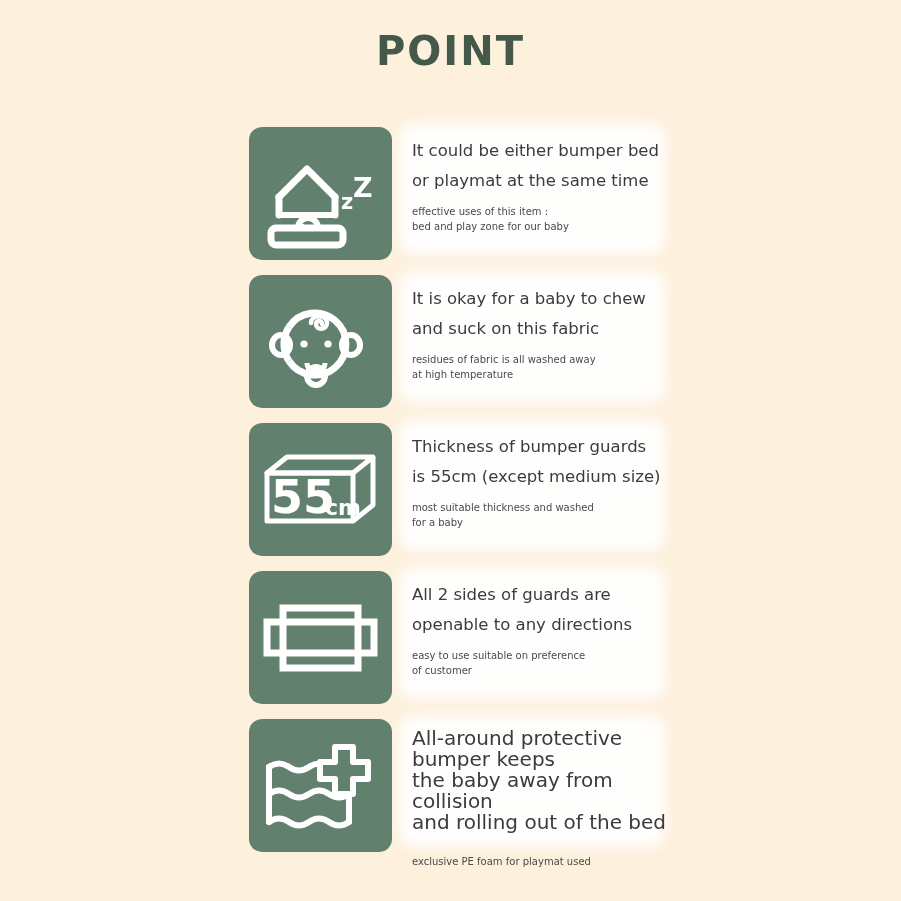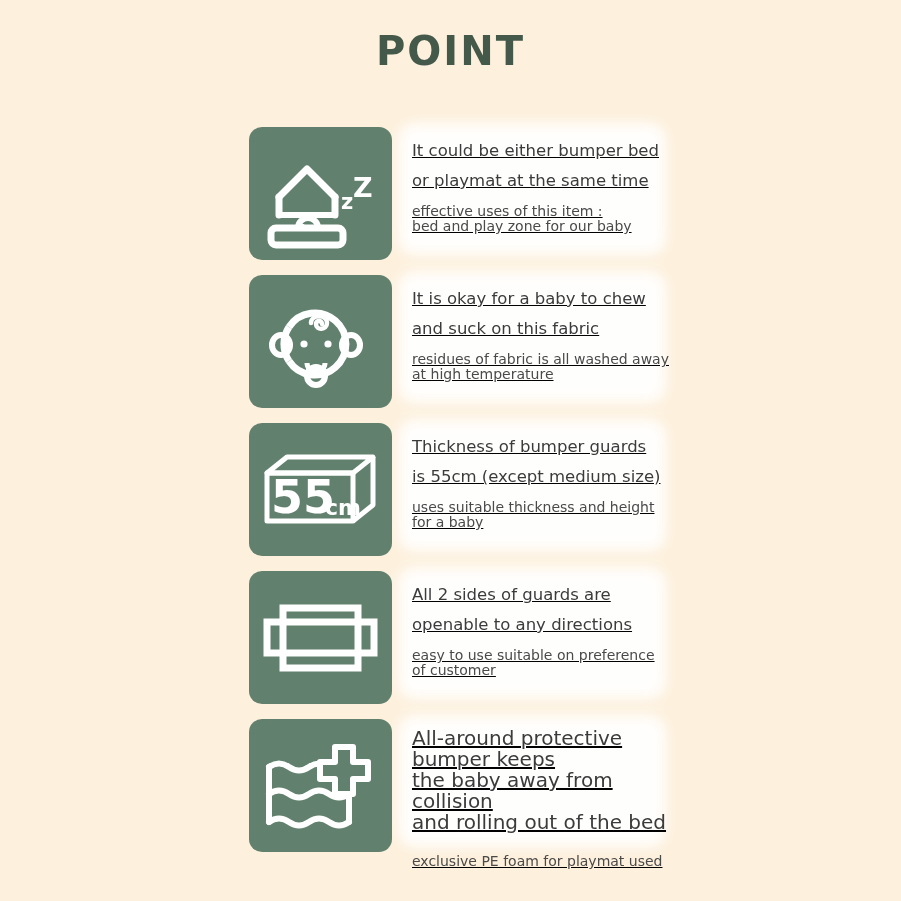--- a/index.html
+++ b/index.html
@@ -41,21 +41,20 @@
     z-index:2;
   }
   .icon-tile svg { position:absolute; top:0; left:0; width:143px; height:133px; }
 
   .text-panel {
     position:relative;
     flex:1 1 auto;
     height:133px;
     padding:9px 0 0 20px;
     z-index:1;
-    text-decoration:underline;
   }
   .glow {
     position:absolute;
     left:6px; top:-4px;
     width:268px; height:132px;
     background:#ffffff;
     border-radius:16px;
     filter:blur(7px);
     opacity:0.95;
     z-index:0;
@@ -63,21 +62,21 @@
   .text-inner { position:relative; z-index:1; }
 
   .headline {
     font-size:16.5px;
     line-height:30px;
     color:#3b3b3b;
     font-family:"DejaVu Sans", sans-serif;
     white-space:pre-line;
   }
   .subline {
-    font-size:14px;
+    font-size:10px;
     line-height:15px;
     color:#4a4a4a;
     font-family:"DejaVu Sans", sans-serif;
     white-space:pre-line;
     margin-top:8px;
   }
   .card.tight .headline { line-height:21px; font-size:20px; }
   .card.tight .subline { margin-top:21px; }
 </style>
 </head>
@@ -152,21 +151,21 @@
             <text x="22" y="90" font-family="DejaVu Sans, sans-serif" font-size="46" font-weight="bold" fill="#ffffff">55</text>
             <text x="76" y="92" font-family="DejaVu Sans, sans-serif" font-size="22" font-weight="bold" fill="#ffffff">cm</text>
           </svg>
         </span>
       </div>
       <div class="text-panel">
         <div class="glow"></div>
         <div class="text-inner">
           <div class="headline">Thickness of bumper guards
 is 55cm (except medium size)</div>
-          <div class="subline">uses suitable thickness and height
+          <div class="subline">most suitable thickness and washed
 for a baby</div>
         </div>
       </div>
     </div>
 
     <div class="card">
       <div class="icon-tile">
         <span>
           <svg viewBox="0 0 143 133" fill="none">
             <rect x="34" y="37" width="75" height="60" stroke="#ffffff" stroke-width="7" fill="none"></rect>

